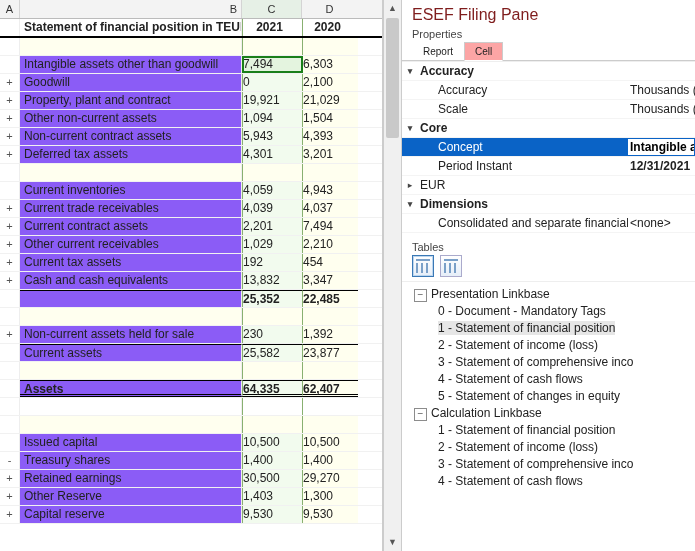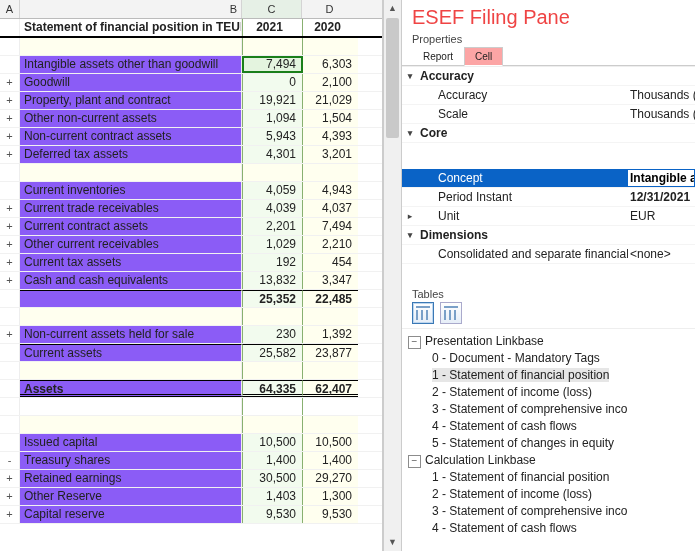--- a/index.html
+++ b/index.html
@@ -60,21 +60,21 @@
   }
   .row .c-b {
     width: 217px;
     padding-left: 4px;
     border-right: 1px solid #eee;
     white-space: nowrap;
     overflow: hidden;
     background: #8b5cf6;
   }
   .row .c-c, .row .c-d {
-    text-align: right;
+    text-align: left;
     padding-right: 6px;
     border-right: 1px solid #eee;
     background: #ffffef;
   }
   .row .c-c { width: 53px; background: #f2fbee; border-left:1px solid #88b070; border-right:1px solid #88b070;}
   .row .c-d { width: 49px; border-right:none;}
   .row.header .c-b, .row.header .c-c, .row.header .c-d { font-weight: bold; background: #fff;}
   .row.header { border-bottom: 2px solid #000;}
   .row.header .c-c, .row.header .c-d { text-align:center;}
   .row.spacer .c-b, .row.spacer .c-c, .row.spacer .c-d { background:#ffffef;}
@@ -103,23 +103,23 @@
   
   .pane {
     flex: 1;
     height: 551px;
     background: #fff;
     display:flex;
     flex-direction:column;
     overflow:hidden;
   }
   .pane-title {
-    font-size: 20px;
+    font-size: 16px;
     font-weight: 400;
-    color: #ef4444;
+    color: #7f1d1d;
     padding: 6px 10px 2px 10px;
   }
   .section-label {
     font-size: 11px;
     color: #444;
     padding: 2px 10px 0 10px;
   }
   .tabs {
     display:flex;
     padding: 2px 10px 0 10px;
@@ -155,43 +155,43 @@
     padding-left: 2px;
     overflow:hidden; white-space:nowrap;
   }
   .prop-row .v {
     flex:1;
     padding-left:2px;
     overflow:hidden; white-space:nowrap;
   }
   .prop-row.group { font-weight:bold;}
   .prop-row.sub .k { padding-left: 20px; font-weight:normal;}
-  .prop-row.selected { background:#0a63c6; color:#fff;margin-top:26px;}
+  .prop-row.selected { background:#0a63c6; color:#fff;}
   .prop-row.selected .caret{color:#fff;}
   .prop-row.selected .v{ background:#fff; color:#000; font-weight:bold; margin:1px 1px 1px 0; height:16px; line-height:16px;}
 
-  .tables-label { padding: 8px 10px 2px 10px; font-size:11px; color:#444;margin-top:16px;}
+  .tables-label { padding: 8px 10px 2px 10px; font-size:11px; color:#444;}
   .tbl-icons { display:flex; gap:6px; padding: 0 10px 4px 10px;}
   .tbl-icon {
     width:20px; height:20px;
     border:1px solid #aac;
     background: linear-gradient(#fff,#e6eef8);
     position:relative;
   }
   .tbl-icon::before, .tbl-icon::after{
     content:""; position:absolute; background:#7aa0c8;
   }
   .tbl-icon::before{ left:3px; right:3px; top:3px; height:2px;}
   .tbl-icon::after{ left:3px; right:3px; bottom:3px; top:7px; background:repeating-linear-gradient(to right,#7aa0c8 0 2px,transparent 2px 5px);}
   .tbl-icon.active{ border:1px solid #3a78b5; box-shadow:0 0 0 1px #bcd6ef inset;}
 
   .tree {
     flex:1;
     overflow:auto;
-    padding: 4px 6px 4px 4px;
+    padding: 4px 6px 4px 10px;
     font-size:12px;
     border-top:1px solid #eee;
   }
   .tree ul { list-style:none; margin:0; padding-left:16px;}
   .tree li { white-space:nowrap; line-height:17px;}
   .tree .toggle {
     display:inline-block; width:11px; height:11px;
     border:1px solid #8c8c8c; text-align:center; line-height:9px;
     font-size:10px; margin-right:4px; cursor:pointer;
     color:#555; background:#fff;
@@ -422,21 +422,20 @@
           <div class="k">Concept</div>
           <div class="v">Intangible asse</div>
         </div>
         <div class="prop-row sub">
           <div class="caret"></div>
           <div class="k">Period Instant</div>
           <div class="v" style="font-weight: bold;">12/31/2021</div>
         </div>
         <div class="prop-row sub">
           <div class="caret">▸</div>
-          <div class="k">Unit</div>
           <div class="v">EUR</div>
         </div>
         <div class="prop-row group">
           <div class="caret">▾</div>
           <div class="k">Dimensions</div>
           <div class="v"></div>
         </div>
         <div class="prop-row sub">
           <div class="caret"></div>
           <div class="k">Consolidated and separate financial</div>

